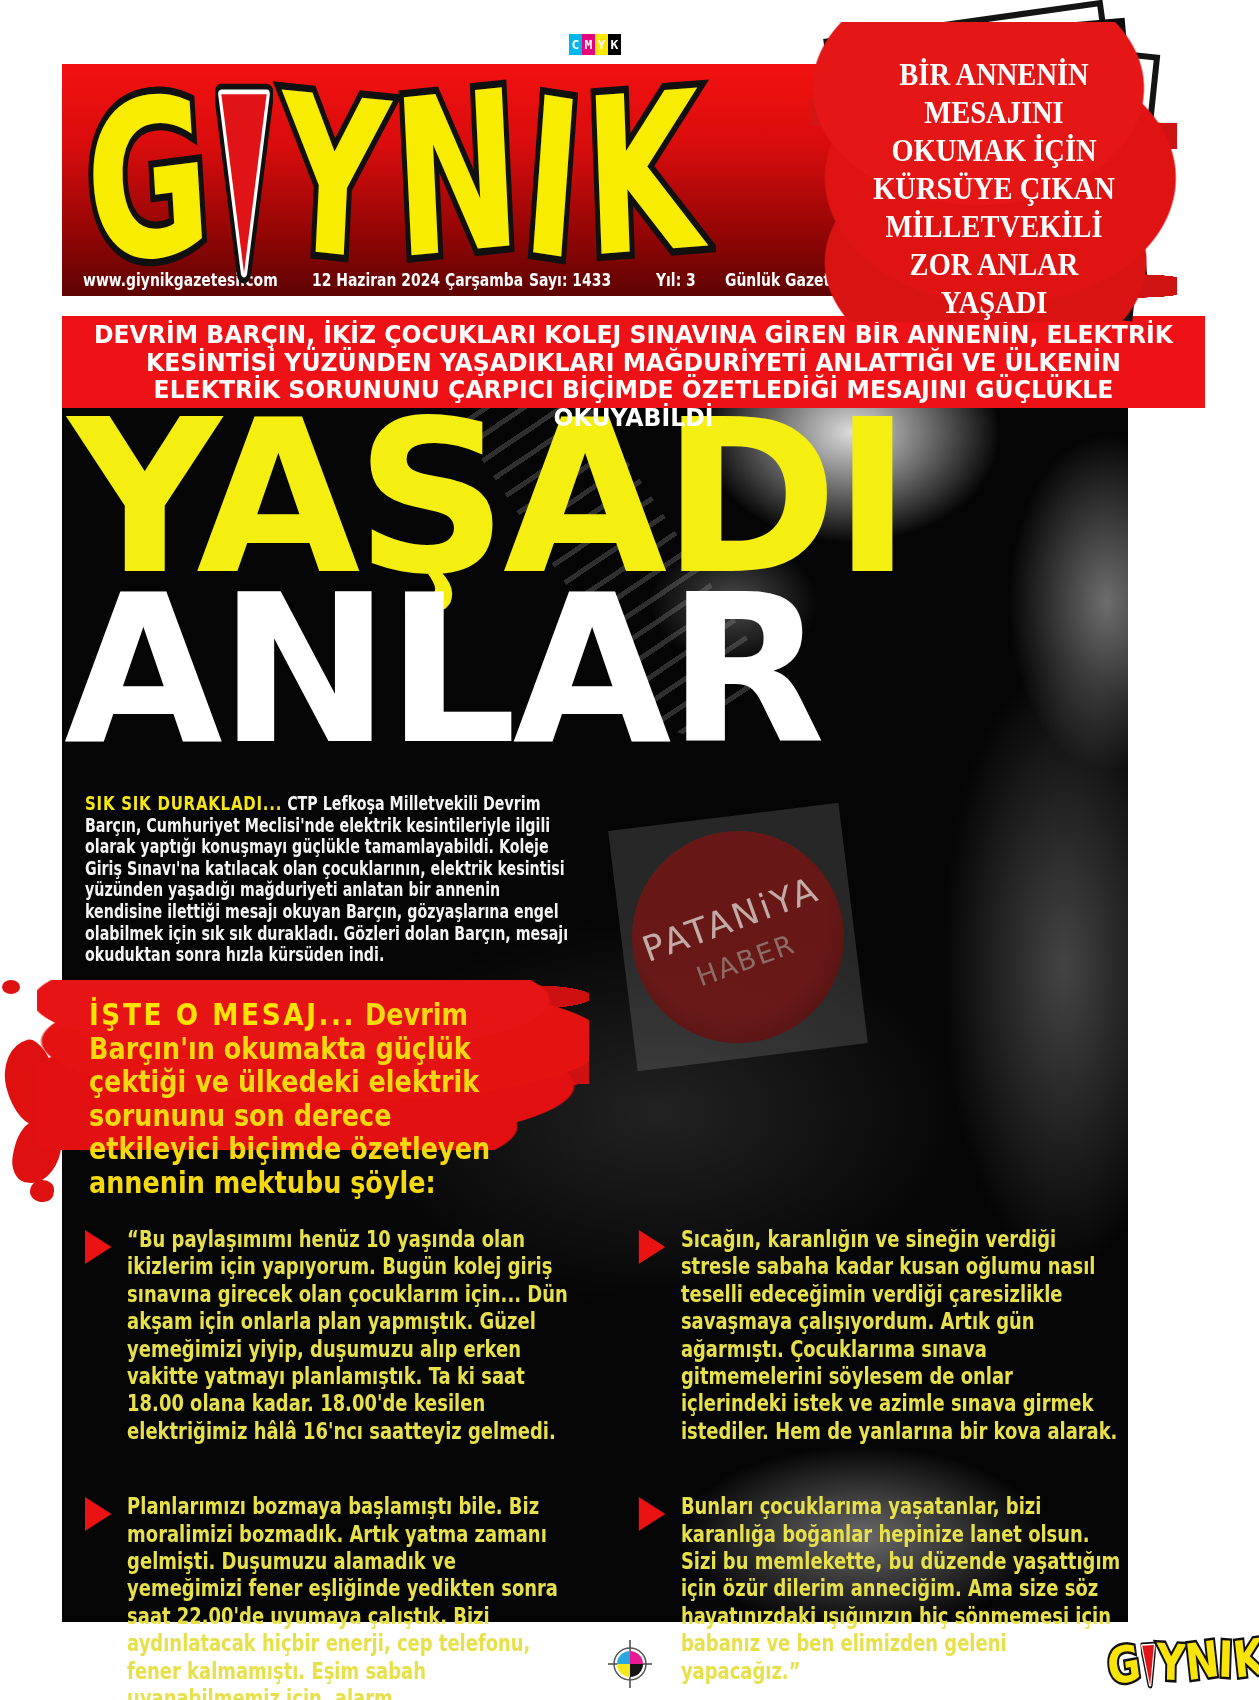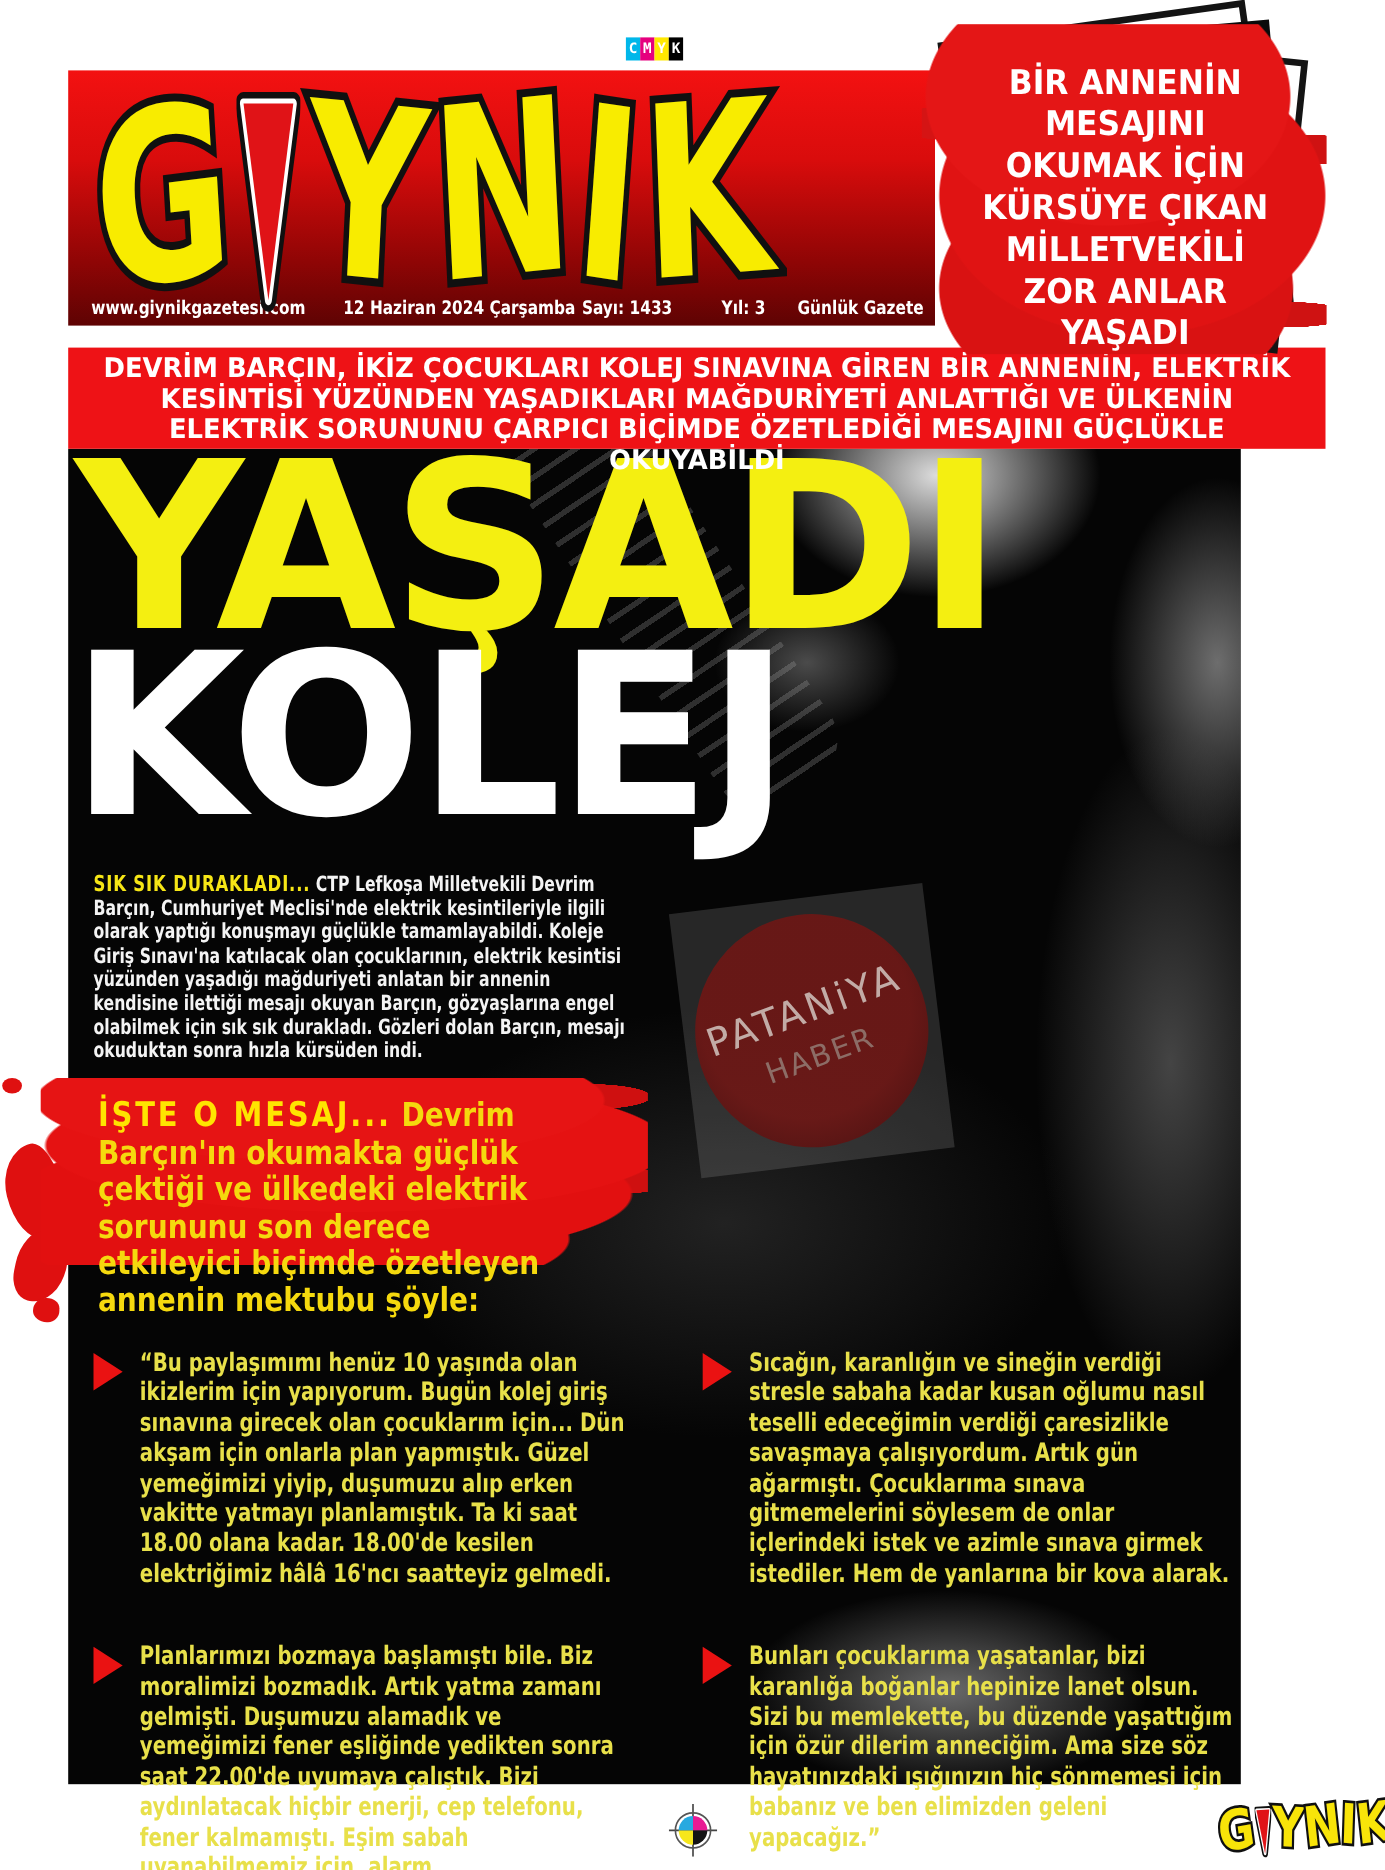--- a/index.html
+++ b/index.html
@@ -26,21 +26,21 @@
   .logo .l4 { transform:rotate(6deg) translateY(3px); margin-left:6px; }
   .logo .l5 { transform:rotate(-3deg); margin-left:4px; }
   .wedge { width:58px; height:152px; margin:6px 2px 0 6px; }
   .mh-info { position:absolute; left:0; bottom:6px; width:100%; height:26px; color:#fff; z-index:2; }
   .mh-info span { position:absolute; bottom:0; font-weight:bold; font-size:17px; white-space:nowrap;
     transform:scaleX(.82); transform-origin:left bottom; }
   .mi-web { left:21px; } .mi-date { left:250px; } .mi-issue { left:467px; }
   .mi-year { left:594px; } .mi-tag { left:663px; }
 
   
-  .splashbox { position:absolute; left:852px; top:12px; width:342px; height:318px; z-index:6; }
+  .splashbox { position:absolute; left:823px; top:12px; width:342px; height:318px; z-index:6;font-family:Liberation Serif, serif; }
   .frame1 { position:absolute; left:18px; top:6px; width:282px; height:276px; border:6px solid #141414; transform:rotate(-8deg); }
   .frame2 { position:absolute; left:52px; top:28px; width:272px; height:268px; border:6px solid #141414; transform:rotate(6deg); }
   .blackcore { position:absolute; left:22px; top:18px; width:292px; height:272px; background:#0b0b0b; transform:rotate(-5deg); }
   .redsplash { position:absolute; left:-14px; top:10px; width:368px; height:300px;
     background:
       radial-gradient(ellipse 170px 120px at 46% 22%, #e41616 97%, transparent 98%),
       radial-gradient(ellipse 180px 130px at 52% 52%, #e01313 97%, transparent 98%),
       radial-gradient(ellipse 165px 115px at 48% 80%, #d91212 97%, transparent 98%),
       radial-gradient(ellipse 60px 16px at 8% 30%, #d51414 96%, transparent 97%),
       radial-gradient(ellipse 70px 14px at 94% 38%, #cf1212 96%, transparent 97%),
@@ -178,21 +178,21 @@
   </div>
 
   <div class="banner">
     <span>DEVRİM BARÇIN, İKİZ ÇOCUKLARI KOLEJ SINAVINA GİREN BİR ANNENİN, ELEKTRİK KESİNTİSİ YÜZÜNDEN YAŞADIKLARI MAĞDURİYETİ ANLATTIĞI VE ÜLKENİN ELEKTRİK SORUNUNU ÇARPICI BİÇİMDE ÖZETLEDİĞİ MESAJINI GÜÇLÜKLE OKUYABİLDİ</span>
   </div>
 
   <div class="photo">
     <div class="arm-streaks"></div>
 
     <div class="hl1">YAŞADI</div>
-    <div class="hl2">KOLEJ</div>
+    <div class="hl2">ANLAR</div>
 
     <div class="watermark">
       <div class="wm-circle">
         <div class="wm-text">
           <div class="wm-l1">PATANiYA</div>
           <div class="wm-l2">HABER</div>
         </div>
       </div>
     </div>
 

